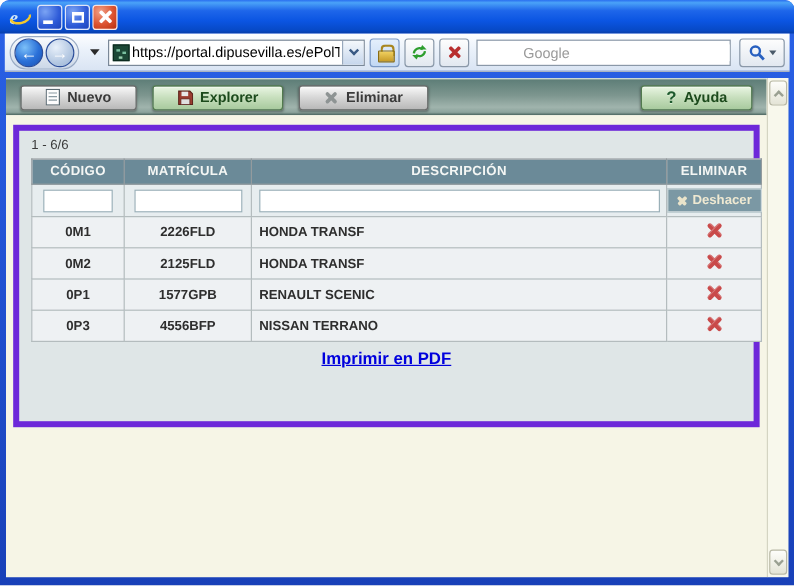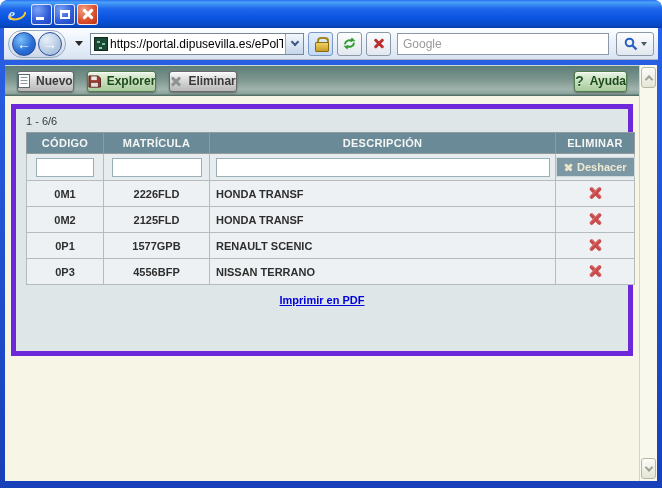--- a/index.html
+++ b/index.html
@@ -74,21 +74,21 @@
     background:linear-gradient(180deg,#fdfdfd,#e2e8f0);display:flex;align-items:center;justify-content:center;
   }
   .lock-btn{background:linear-gradient(180deg,#e4effc,#c2d8f4);border-color:#7a98c4;}
   .padlock{position:relative;width:14px;height:14px;}
   .padlock::before{content:"";position:absolute;left:3px;top:0;width:8px;height:8px;border:2px solid #a8861e;border-bottom:none;border-radius:4px 4px 0 0;}
   .padlock::after{content:"";position:absolute;left:1px;top:5px;width:12px;height:8px;border:1px solid #8a6c10;border-radius:1px;background:linear-gradient(180deg,#f0d060,#c89c28);}
   .stop-x{position:relative;width:12px;height:12px;}
   .stop-x::before,.stop-x::after{content:"";position:absolute;left:0;top:4.5px;width:12px;height:3px;border-radius:1px;background:#b82e2e;}
   .stop-x::before{transform:rotate(45deg);} .stop-x::after{transform:rotate(-45deg);}
   .search-box{
-    height:22px;flex:1;border:1px solid #8a98a8;background:#fff;display:flex;align-items:center;margin-left:2px;
+    height:22px;flex:1;border:1px solid #8a98a8;background:#fff;display:flex;align-items:center;margin-left:2px;padding-left:33px;
   }
   .search-input{border:none;outline:none;flex:1;min-width:0;font-size:12px;color:#333;padding:0 5px;font-family:"Liberation Sans",sans-serif;}
   .search-input::placeholder{color:#9a9a9a;opacity:1;}
   .mag-btn{
     width:38px;height:24px;border:1px solid #8a98a8;border-radius:3px;margin-left:3px;cursor:pointer;
     background:linear-gradient(180deg,#fdfdfd,#e2e8f0);display:flex;align-items:center;justify-content:center;gap:3px;
   }
   .mini-tri{width:0;height:0;border-left:3px solid transparent;border-right:3px solid transparent;border-top:4px solid #4a5a6a;}
 
   
@@ -98,21 +98,21 @@
   .viewport{flex:1;margin:0 5px;display:flex;overflow:hidden;background:var(--page_bg);}
   .page{flex:1;display:flex;flex-direction:column;overflow:hidden;}
 
   
   .toolbar{
     height:31px;flex:0 0 31px;display:flex;align-items:center;padding:0 12px;gap:13px;
     border-top:1px solid #ccd8d2;
     background:linear-gradient(180deg,#5d7d77 0%,#7d968f 45%,#a0b4ad 78%,#8ca39c 92%,#46615b 100%);
   }
   .tb-btn{
-    display:inline-flex;align-items:center;gap:6px;height:21px;padding:0 0;
+    display:inline-flex;align-items:center;gap:6px;height:21px;padding:0 20px;
     border-radius:3px;font-size:12px;font-weight:bold;cursor:pointer;
     box-shadow:inset 0 1px 0 rgba(255,255,255,.7), 0 1px 2px rgba(0,0,0,.35);
   }
   .tb-gray{background:linear-gradient(180deg,#fafafa,#d6d6d6 50%,#b8b8b8);border:1px solid #6a6a6a;color:#3a3a3a;}
   .tb-green{background:linear-gradient(180deg,#eaf6e4,#c6debc 50%,#a8ca9e);border:1px solid #527a4e;color:#1c4a1c;}
   .tb-spacer{flex:1;}
   .x-gray{position:relative;width:12px;height:12px;}
   .x-gray::before,.x-gray::after{content:"";position:absolute;left:0;top:4.5px;width:12px;height:3px;border-radius:1.5px;background:#8e9494;}
   .x-gray::before{transform:rotate(45deg);} .x-gray::after{transform:rotate(-45deg);}
   .q-icon{color:#1e5a2e;font-size:14px;font-weight:bold;text-shadow:0 1px 0 #d8ecd0;}
@@ -142,21 +142,21 @@
     background:#7b98a4;border:1px solid #cdd8da;color:#efe9d2;font-size:11px;font-weight:bold;
   }
   .x-cream{position:relative;width:9px;height:9px;}
   .x-cream::before,.x-cream::after{content:"";position:absolute;left:0;top:3.5px;width:9px;height:2.5px;border-radius:1px;background:#e9e3ca;}
   .x-cream::before{transform:rotate(45deg);} .x-cream::after{transform:rotate(-45deg);}
   .x-red{position:relative;width:15px;height:15px;display:inline-block;cursor:pointer;}
   .x-red::before,.x-red::after{content:"";position:absolute;left:0;top:5.5px;width:15px;height:4px;border-radius:2px;background:var(--delete_red);box-shadow:inset 0 1px 0 rgba(255,255,255,.25);}
   .x-red::before{transform:rotate(45deg);} .x-red::after{transform:rotate(-45deg);}
 
   .print-row{text-align:center;margin-top:5px;}
-  .print-link{color:var(--link_blue);font-size:11px;font-weight:bold;text-decoration:underline;cursor:pointer;}
+  .print-link{color:var(--link_blue);font-size:14px;font-weight:bold;text-decoration:underline;cursor:pointer;}
 
   
   .scrollbar{flex:0 0 18px;background:#f8f8ec;border-left:1px solid #d4d4c2;display:flex;flex-direction:column;}
   .sb-btn{
     height:21px;margin:2px 1px;border:1px solid #b8b8a6;border-radius:3px;cursor:pointer;
     background:linear-gradient(180deg,#fdfdfa,#e4e4d6);display:flex;align-items:center;justify-content:center;
   }
   .sb-track{flex:1;}
   .chev-up{width:6px;height:6px;border-left:2px solid #9aa092;border-top:2px solid #9aa092;transform:rotate(45deg) translate(1px,1px);}
   .chev-down{width:6px;height:6px;border-left:2px solid #9aa092;border-top:2px solid #9aa092;transform:rotate(225deg) translate(1px,1px);}

